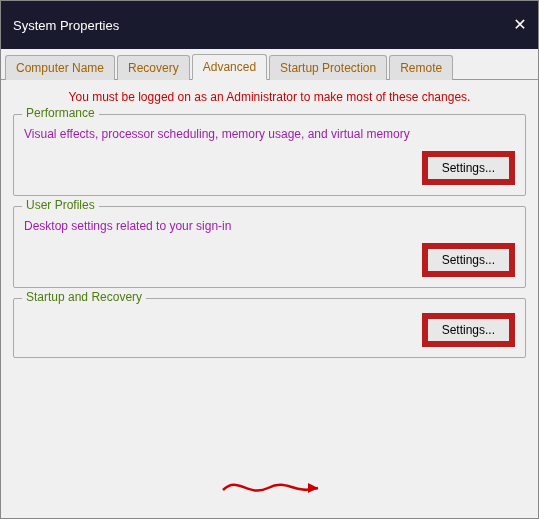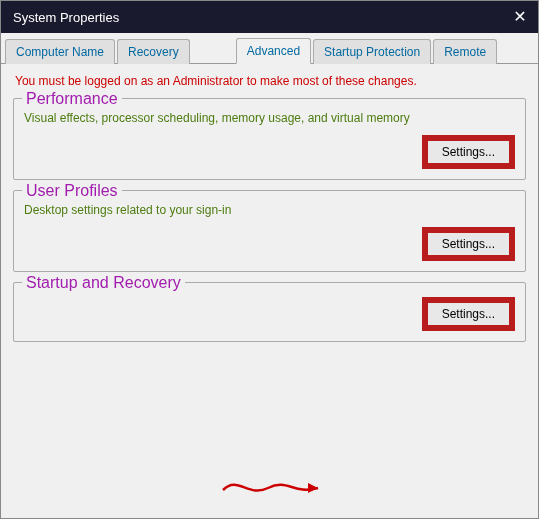--- a/index.html
+++ b/index.html
@@ -22,21 +22,21 @@
       height: 519px;
       background: #f0f0f0;
       border: 1px solid #888;
       display: flex;
       flex-direction: column;
     }
 
     .title-bar {
       background: #1a1a2e;
       color: white;
-      height: 32px;
+      height: 48px;
       display: flex;
       align-items: center;
       justify-content: space-between;
       padding: 0 8px 0 12px;
       flex-shrink: 0;
     }
 
     .title-bar-text {
       font-size: 13px;
       color: white;
@@ -67,70 +67,70 @@
     }
 
     .tab {
       padding: 5px 10px;
       border: 1px solid #aaa;
       background: #e0e0e0;
       cursor: pointer;
       margin-right: 2px;
       border-bottom: none;
       font-size: 12px;
-      color: #0369a1;
+      color: #a16207;
       border-radius: 3px 3px 0 0;
       position: relative;
       bottom: -1px;
     }
 
     .tab.active {
       background: #f0f0f0;
       border-bottom: 1px solid #f0f0f0;
       z-index: 1;
       font-weight: normal;
-      margin-left: 44px;
     }
 
     .content {
       flex: 1;
       padding: 10px 12px;
       background: #f0f0f0;
       overflow: hidden;
     }
 
     .admin-notice {
       color: #cc0000;
       font-size: 12px;
       margin-bottom: 10px;
       padding: 0 2px;
+      text-align: center;
     }
 
     .section-group {
       border: 1px solid #aaa;
       border-radius: 2px;
       margin-bottom: 10px;
       padding: 4px 10px 10px 10px;
       position: relative;
       background: #f0f0f0;
     }
 
     .section-legend {
       position: absolute;
       top: -9px;
       left: 8px;
       background: #f0f0f0;
       padding: 0 4px;
-      font-size: 16px;
-      color: #a21caf;
+      font-size: 12px;
+      color: #4d7c0f;
     }
 
     .section-desc {
       margin-top: 8px;
-      color: #4d7c0f;
+      color: #a21caf;
       font-size: 12px;
     }
 
     .section-btn-row {
       display: flex;
       justify-content: flex-end;
       margin-top: 10px;
     }
 
     .settings-btn {

